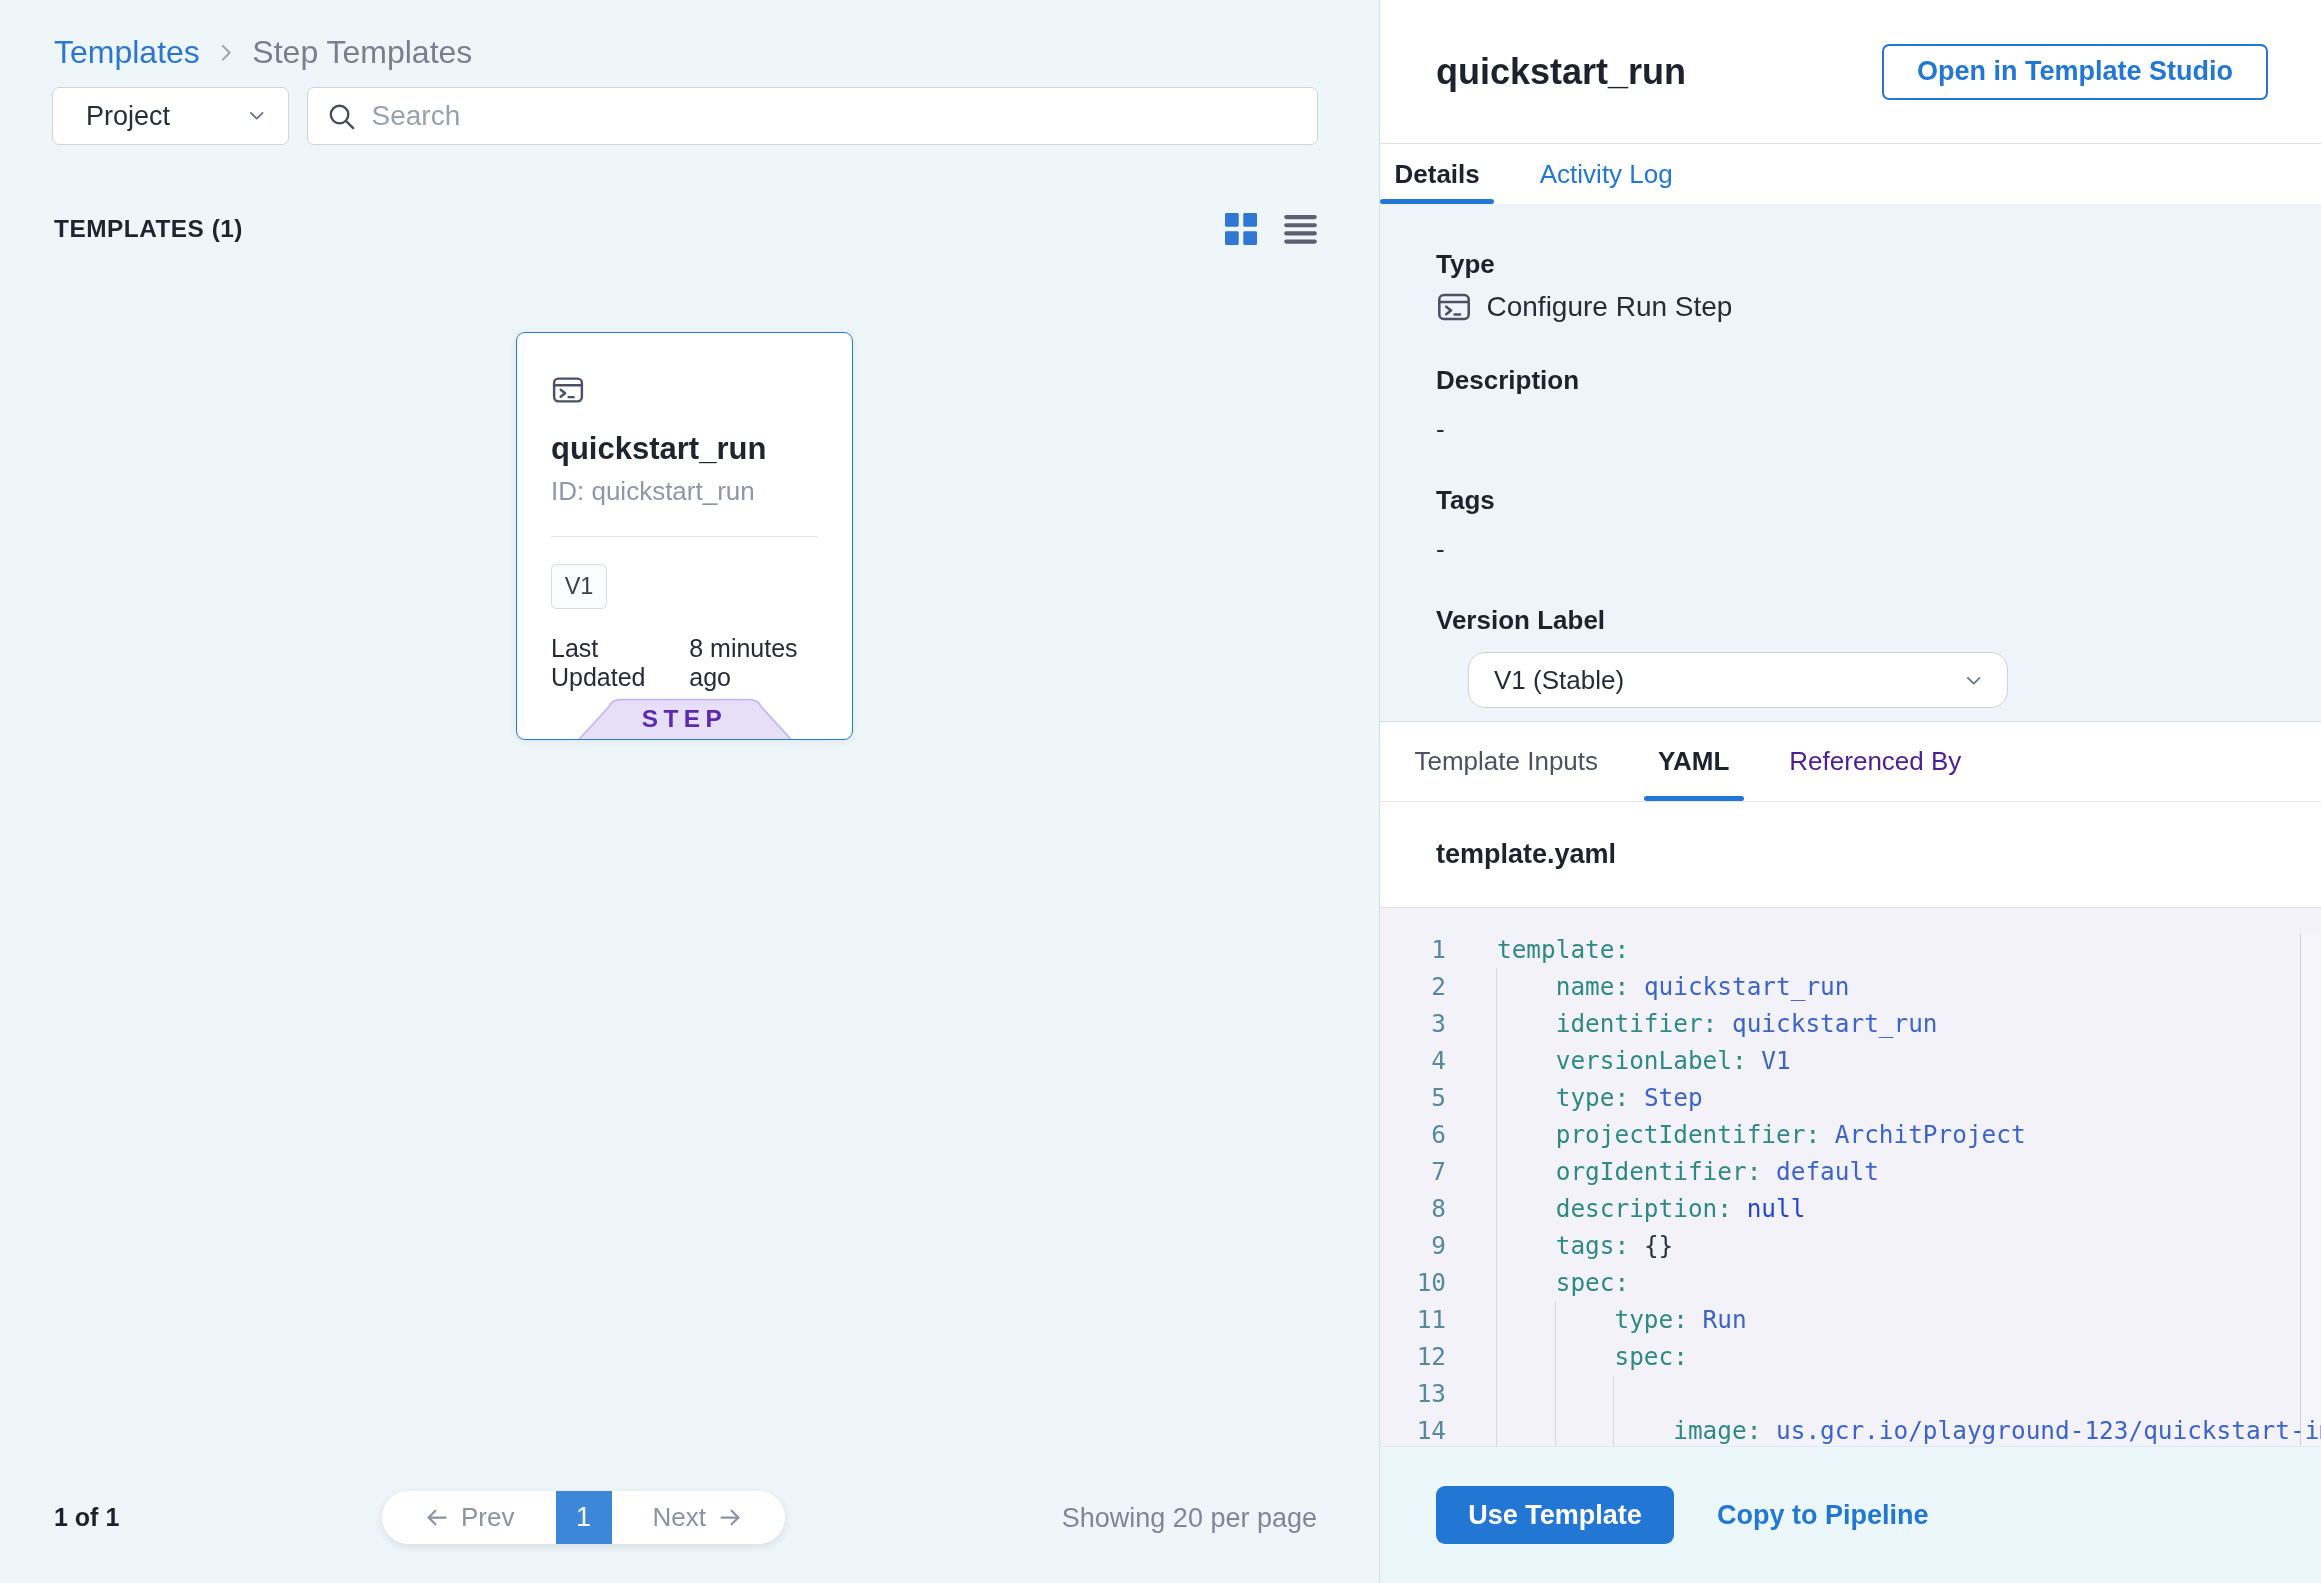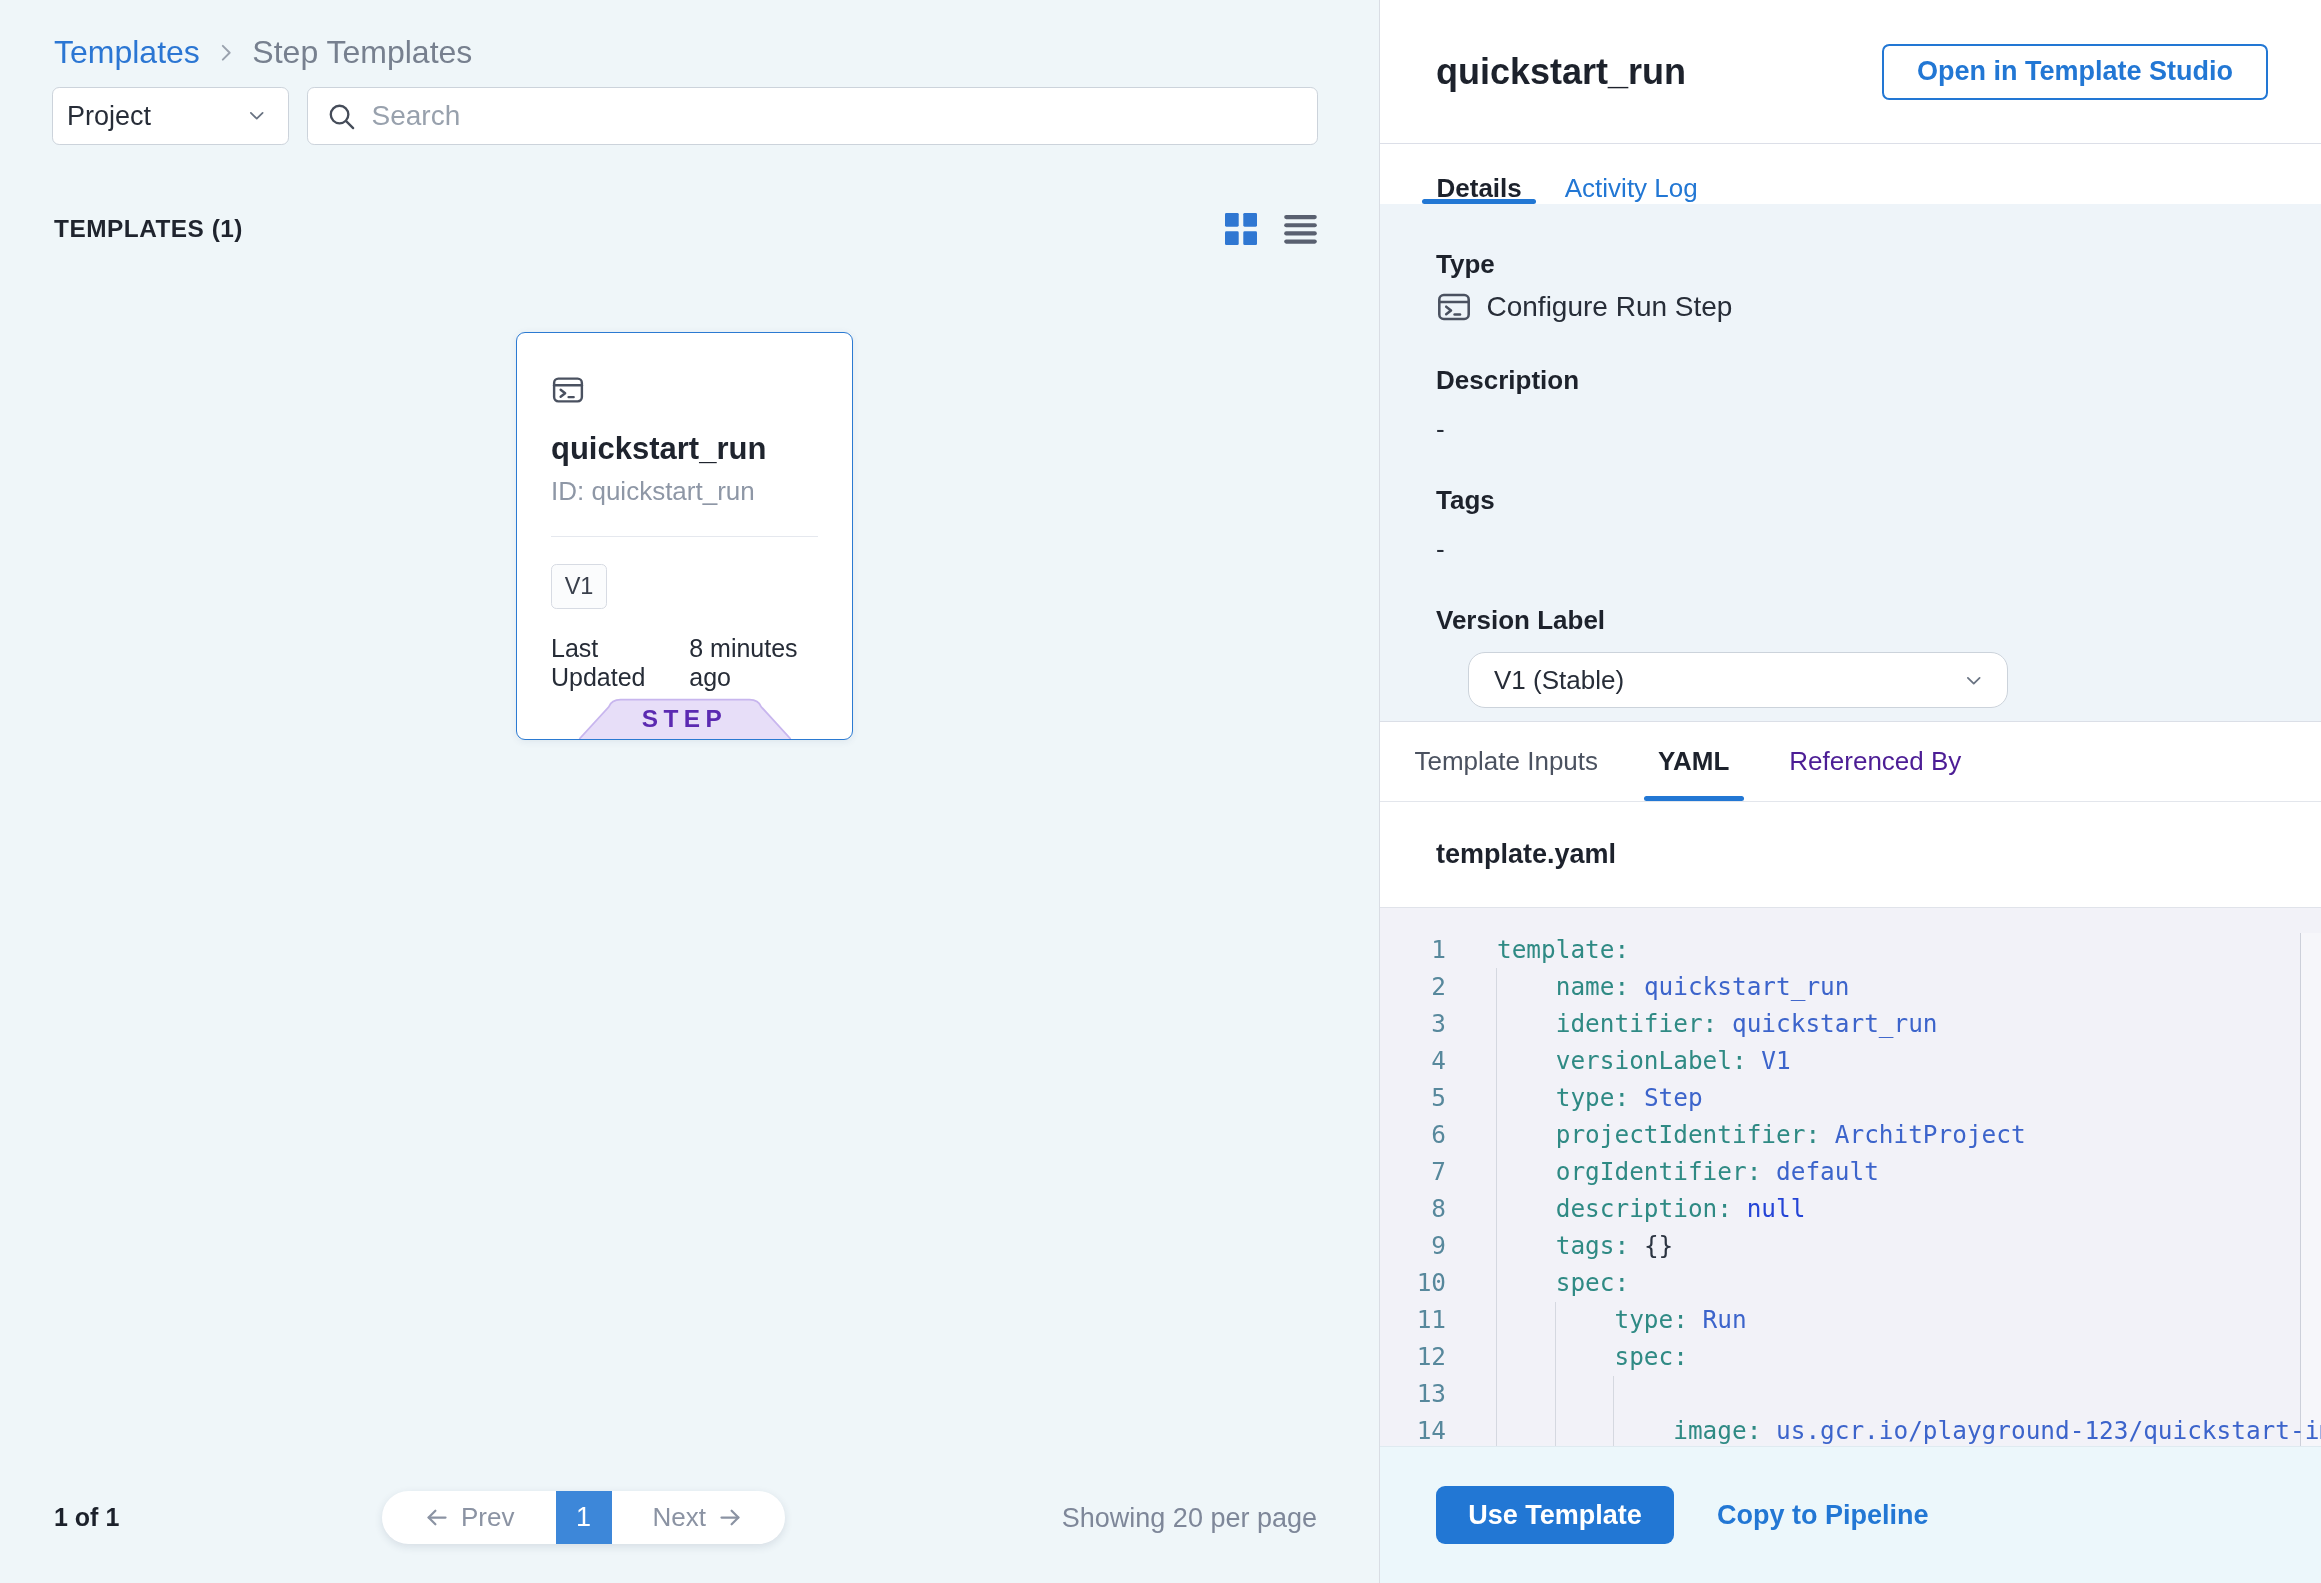--- a/index.html
+++ b/index.html
@@ -9,21 +9,21 @@
 
   
   .left { width:1379px; position:relative; flex:none; }
   .breadcrumb { position:absolute; left:54px; top:34px; display:flex; align-items:center; gap:14.5px; font-size:32px; }
   .crumb-link { color:#2b76d3; cursor:pointer; }
   .crumb-current { color:#77808f; }
   .crumb-sep { display:flex; align-items:center; }
 
   .controls { position:absolute; left:52px; top:87px; display:flex; gap:18px; }
   .scope-select { width:237px; height:58px; background:#fff; border:1.8px solid #ccd3db; border-radius:7.2px;
-      display:flex; align-items:center; justify-content:space-between; padding:0 20px 0 14px; cursor:pointer; }
+      display:flex; align-items:center; justify-content:space-between; padding:0 20px 0 33px; cursor:pointer; }
   .scope-select .lbl { font-size:27px; color:#272d38; }
   .search-box { width:1011px; height:58px; background:#fff; border:1.8px solid #ccd3db; border-radius:7.2px;
       display:flex; align-items:center; padding:0 18px; gap:14.5px; }
   .search-box input { border:none; outline:none; flex:1; font-size:28px; font-family:"Liberation Sans",sans-serif; color:#272d38; background:transparent; }
   .search-box input::placeholder { color:#98a1ad; }
 
   .list-header { position:absolute; left:54px; right:62px; top:213px; display:flex; justify-content:space-between; align-items:center; }
   .list-title { font-size:24.4px; font-weight:bold; letter-spacing:0.5px; color:#1f242e; }
   .view-toggles { display:flex; gap:27px; align-items:center; }
   .toggle-btn { cursor:pointer; display:flex; }
@@ -54,21 +54,21 @@
 
   
   .right { width:943px; flex:none; background:#fff; border-left:0.9px solid #d9dde4; display:flex; flex-direction:column; }
 
   .dp-header { height:144px; flex:none; border-bottom:1.8px solid #dcdfe8; display:flex; align-items:center;
       padding:0 54px 0 56px; }
   .dp-title { flex:1; font-size:36px; font-weight:bold; color:#1d222c; }
   .studio-btn { height:56px; padding:0 33px; border:2.7px solid #2277d4; border-radius:7.2px; background:#fff;
       color:#2277d4; font-size:27px; font-weight:bold; display:flex; align-items:center; cursor:pointer; }
 
-  .tabs { height:60px; flex:none; display:flex; padding-left:42px; gap:14px;align-items:flex-end; }
+  .tabs { height:60px; flex:none; display:flex; gap:31px; }
   .tab { position:relative; padding:0 14.5px; display:flex; align-items:center; font-size:26px; color:#2277d4; cursor:pointer; }
   .tab.active { color:#1d222c; font-weight:bold; }
   .tab.active::after { content:""; position:absolute; left:0; right:0; bottom:0; height:5.4px; background:#2277d4; border-radius:2.7px; }
   .tab.muted { color:#4c1d95; }
   .tab.plain { color:#4b5260; }
 
   .details-body { height:517px; flex:none; background:#eef4f9; padding:45px 56px 0 56px; }
   .fld-label { font-size:26px; font-weight:bold; color:#1d222c; }
   .type-row { margin-top:9px; display:flex; align-items:center; gap:14.5px; }
   .type-value { font-size:28px; color:#272d38; }

